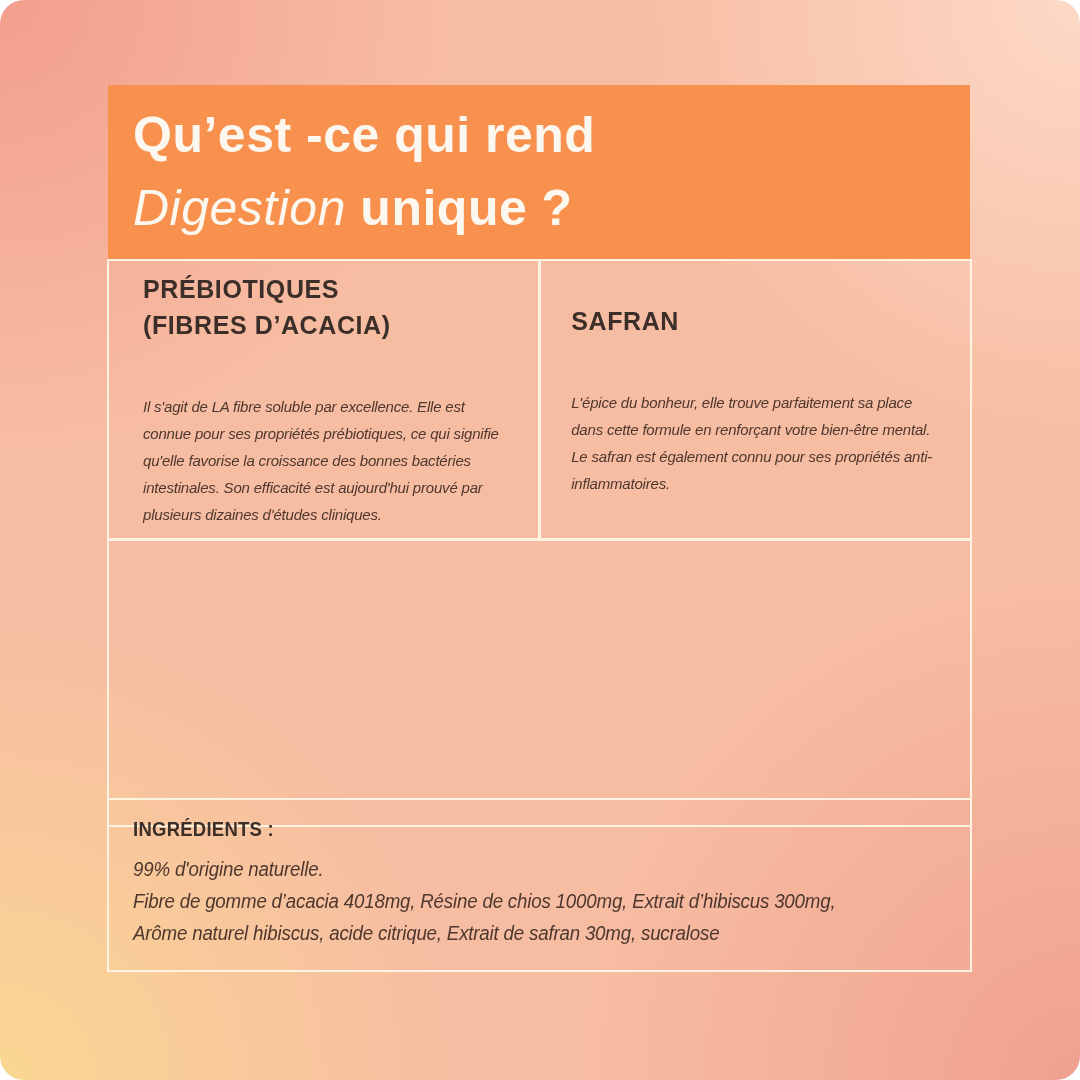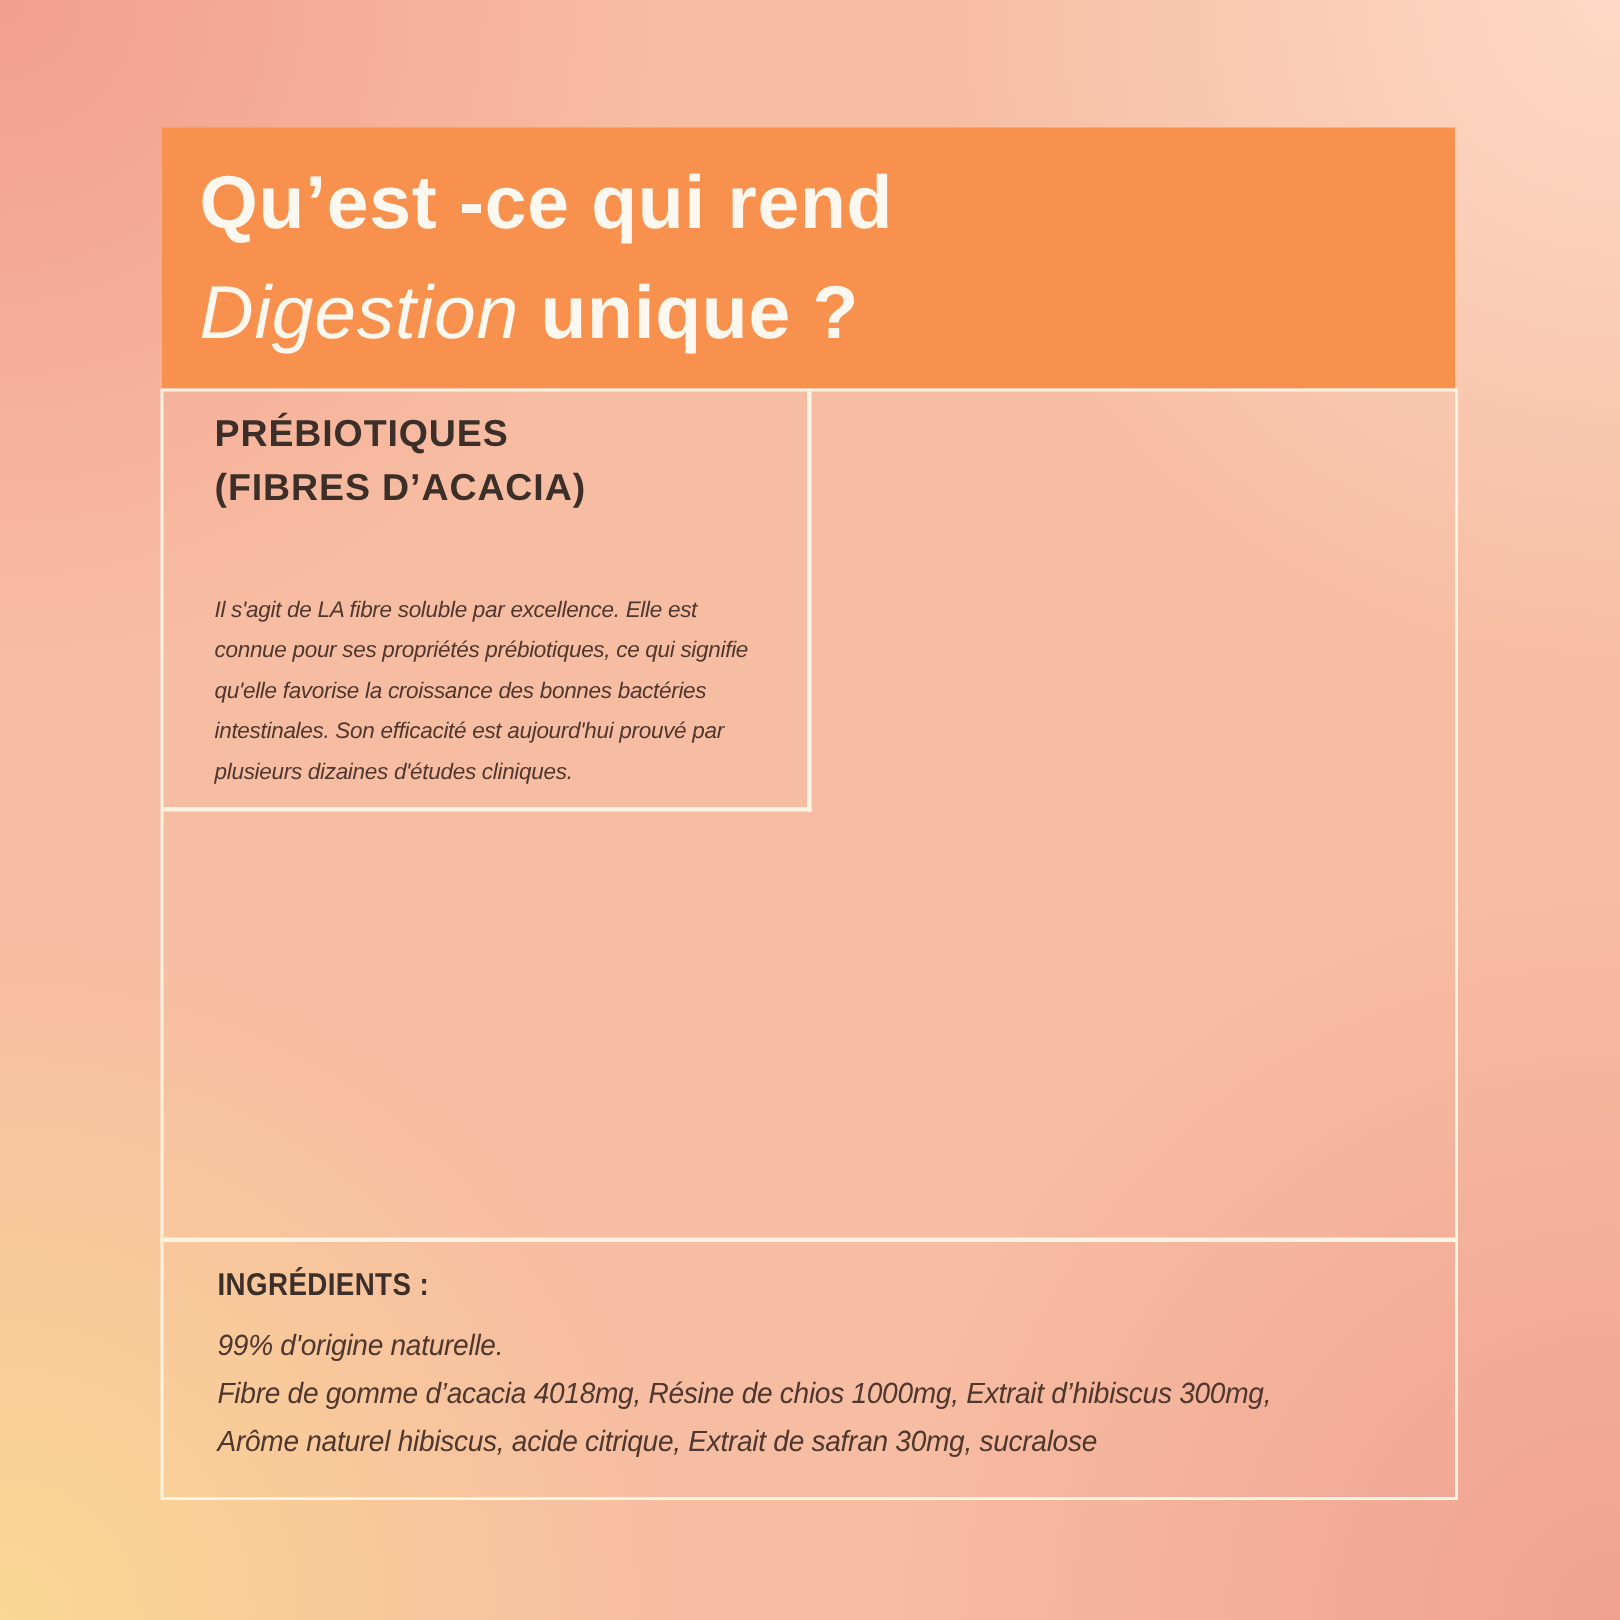--- a/index.html
+++ b/index.html
@@ -22,20 +22,21 @@
     position: relative;
     width: 1080px;
     height: 1080px;
     overflow: hidden;
     background-color: var(--grad-base);
     background-image:
       radial-gradient(ellipse 70% 70% at 0% 0%,   var(--grad-tl) 0%, rgba(243,159,141,0) 60%),
       radial-gradient(ellipse 70% 70% at 100% 0%, var(--grad-tr) 0%, rgba(253,217,199,0) 60%),
       radial-gradient(ellipse 70% 70% at 0% 100%, var(--grad-bl) 0%, rgba(250,215,147,0) 60%),
       radial-gradient(ellipse 75% 75% at 100% 100%, var(--grad-br) 0%, rgba(240,161,144,0) 62%);
+    border-radius: 24px;
   }
 
   .header {
     position: absolute;
     left: 108px; top: 85px;
     width: 862px; height: 174px;
     background: var(--header-bg);
     display: flex;
     flex-direction: column;
     justify-content: center;
@@ -85,24 +86,24 @@
     color: var(--body-text);
     font-style: italic;
     font-size: 15px;
     line-height: 27px;
     max-width: 380px;
     letter-spacing: -0.2px;
   }
 
   .ingredients {
     position: absolute;
-    left: 107px; top: 826px;
+    left: 107px; top: 798px;
     width: 865px; height: 174px;
     border: 2px solid var(--line);
-    padding: 17px 36px 0 36px;
+    padding: 17px 36px 0 24px;
   }
   .ing-label {
     color: var(--heading-text);
     font-size: 21px;
     font-weight: 700;
     letter-spacing: 0.3px;
     transform: scaleX(0.88);
     transform-origin: left center;
     margin-bottom: 12px;
   }
@@ -126,20 +127,24 @@
     <div class="title-line">Qu’est -ce qui rend</div>
     <div class="title-line"><span class="product-italic">Digestion</span> <span>unique ?</span></div>
   </div>
 
   <div class="grid">
     <div class="cell col-left row-top">
       <h2>PRÉBIOTIQUES
 (FIBRES D’ACACIA)</h2>
       <p>Il s'agit de LA fibre soluble par excellence. Elle est connue pour ses propriétés prébiotiques, ce qui signifie qu'elle favorise la croissance des bonnes bactéries intestinales. Son efficacité est aujourd'hui prouvé par plusieurs dizaines d'études cliniques.</p>
     </div>
+    <div class="cell col-right row-top">
+      <h2>SAFRAN</h2>
+      <p>L'épice du bonheur, elle trouve parfaitement sa place dans cette formule en renforçant votre bien-être mental. Le safran est également connu pour ses propriétés anti-inflammatoires.</p>
+    </div>
   </div>
 
   <div class="ingredients">
     <div class="ing-label">INGRÉDIENTS :</div>
     <div class="ing-line">99% d'origine naturelle.</div>
     <div class="ing-line">Fibre de gomme d’acacia 4018mg, Résine de chios 1000mg, Extrait d’hibiscus 300mg,</div>
     <div class="ing-line">Arôme naturel hibiscus, acide citrique, Extrait de safran 30mg, sucralose</div>
   </div>
 
 </div>

